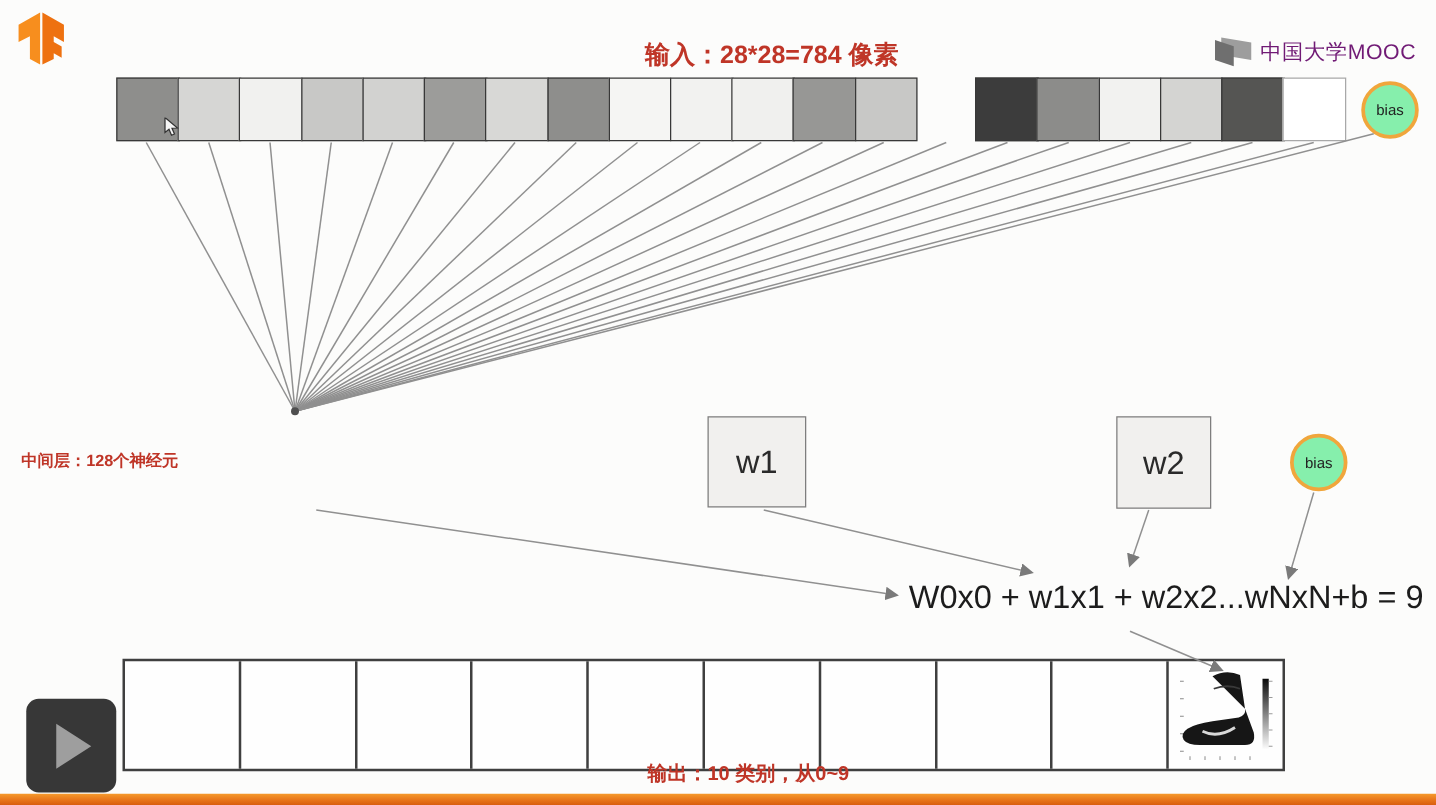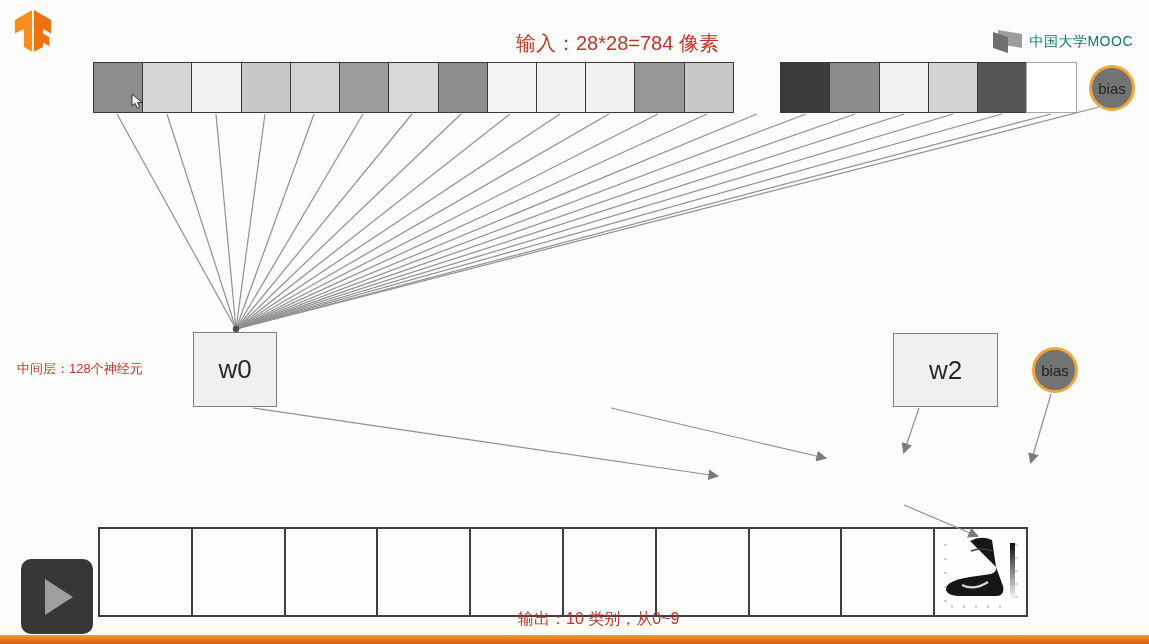--- a/index.html
+++ b/index.html
@@ -6,47 +6,47 @@
   .stage{
     position:relative;width:1149px;height:644px;background:#fcfcfb;
     overflow:hidden;font-family:"Liberation Sans","DejaVu Sans",sans-serif;
   }
   svg.overlay{position:absolute;left:0;top:0;width:1149px;height:644px;pointer-events:none;z-index:5;}
   .cline{stroke:var(--line,#909090);stroke-width:1.2;}
 
   
   .tf-logo{position:absolute;left:13px;top:9px;z-index:2;}
   .mooc-logo{position:absolute;right:16px;top:28px;display:flex;align-items:center;gap:6px;z-index:2;}
-  .mooc-logo span{font-size:14px;color:#0f766e;font-weight:500;letter-spacing:.5px;}
-
-  
-  .red-label{position:absolute;color:var(--red,#bf3527);font-weight:400;z-index:4;}
+  .mooc-logo span{font-size:17px;color:#701a75;font-weight:500;letter-spacing:.5px;}
+
+  
+  .red-label{position:absolute;color:var(--red,#bf3527);font-weight:700;z-index:4;}
   .lbl-input{left:516px;top:30px;font-size:20px;}
   .lbl-hidden{left:17px;top:360px;font-size:13px;}
   .lbl-output{left:518px;top:609px;font-size:16px;}
 
   
   .input-row{position:absolute;left:93px;top:62px;width:984px;height:51px;display:flex;z-index:3;}
   .in-cell{flex:1;border:1.5px solid #383838;margin-left:-1.5px;}
   .in-cell:first-child{margin-left:0;}
   .in-cell.gap{border:none;background:transparent;}
 
   
   .bias-circle{position:absolute;width:46px;height:46px;border-radius:50%;
-    border:3px solid var(--ring,#f0a63c);background:#737373;display:flex;align-items:center;
-    justify-content:center;font-size:15px;color:#222;z-index:4;box-sizing:border-box;}
+    border:3px solid var(--ring,#f0a63c);background:#86efac;display:flex;align-items:center;
+    justify-content:center;font-size:12px;color:#222;z-index:4;box-sizing:border-box;}
   .bias-top{left:1089px;top:65px;}
   .bias-mid{left:1032px;top:347px;}
 
   
   .w-box{position:absolute;background:#f1f0ee;border:1.5px solid #7e7e7e;
     display:flex;align-items:center;justify-content:center;font-size:26px;color:#2a2a2a;z-index:4;box-sizing:border-box;}
   .w0{left:193px;top:332px;width:84px;height:75px;}
   .w1{left:566px;top:333px;width:79px;height:73px;}
-  .w2{left:893px;top:333px;width:105px;height:74px;}
+  .w2{left:893px;top:333px;width:76px;height:74px;}
 
   
   .equation{position:absolute;left:727px;top:462px;font-size:26px;color:#1c1c1c;z-index:4;white-space:nowrap;}
 
   
   .output-row{position:absolute;left:98px;top:527px;width:930px;height:90px;display:flex;
     border:2px solid #3f3f3f;background:#fefefe;z-index:3;box-sizing:border-box;}
   .out-cell{flex:1;border-right:2px solid #3f3f3f;}
   .out-cell:last-child{border-right:none;}
 
@@ -149,27 +149,28 @@
     </svg>
   </div>
 
   <div class="bias-circle bias-top">
     <span>bias</span>
   </div>
   <div class="bias-circle bias-mid">
     <span>bias</span>
   </div>
 
-  <div class="w-box w0">
-    <span>w0</span>
+  <div class="w-box w1">
+    <span>w1</span>
   </div>
   <div class="w-box w2">
     <span>w2</span>
   </div>
 
+  <div class="equation">W0x0 + w1x1 + w2x2...wNxN+b = 9</div>
 
   <div class="output-row">
       <div class="out-cell"></div>
       <div class="out-cell"></div>
       <div class="out-cell"></div>
       <div class="out-cell"></div>
       <div class="out-cell"></div>
       <div class="out-cell"></div>
       <div class="out-cell"></div>
       <div class="out-cell"></div>

